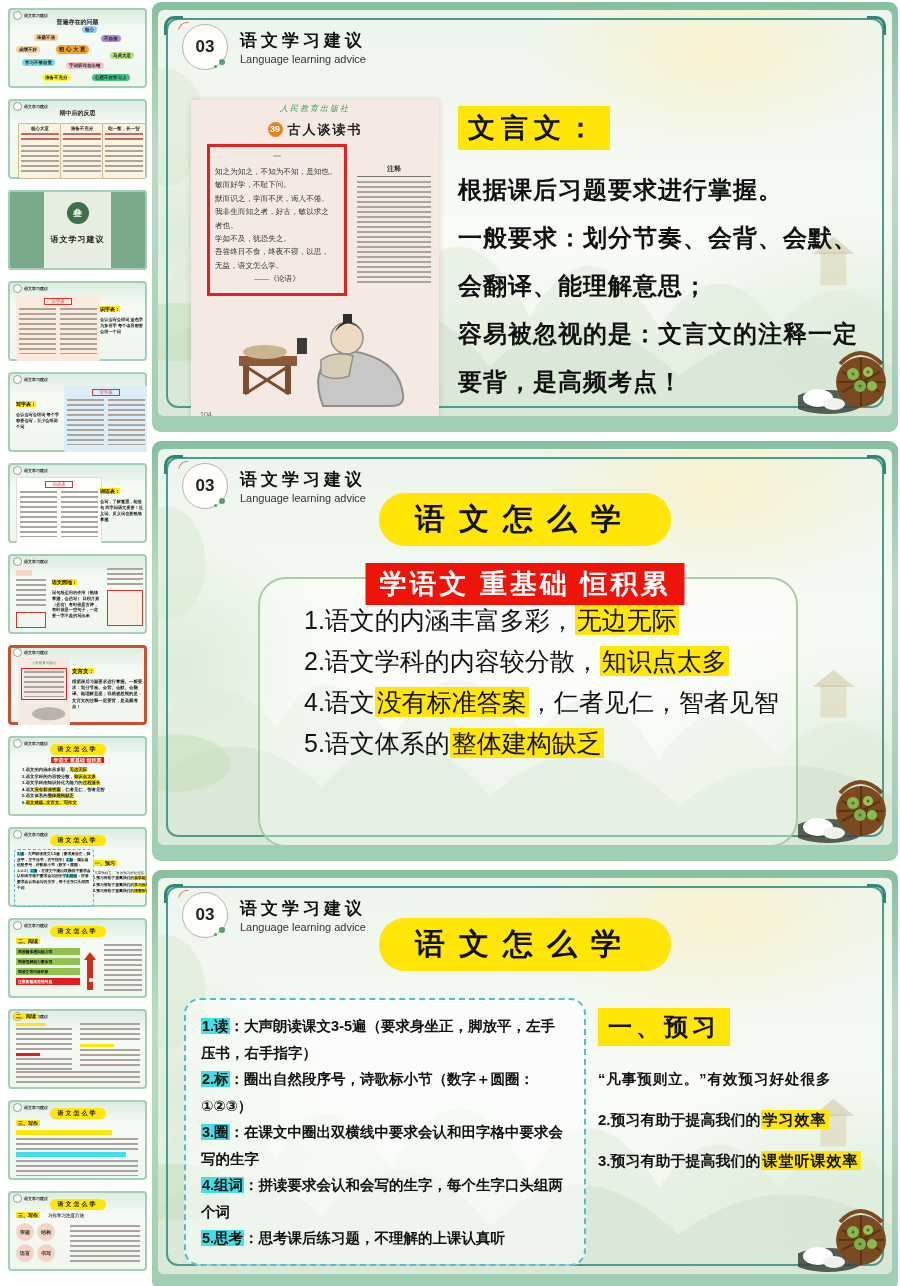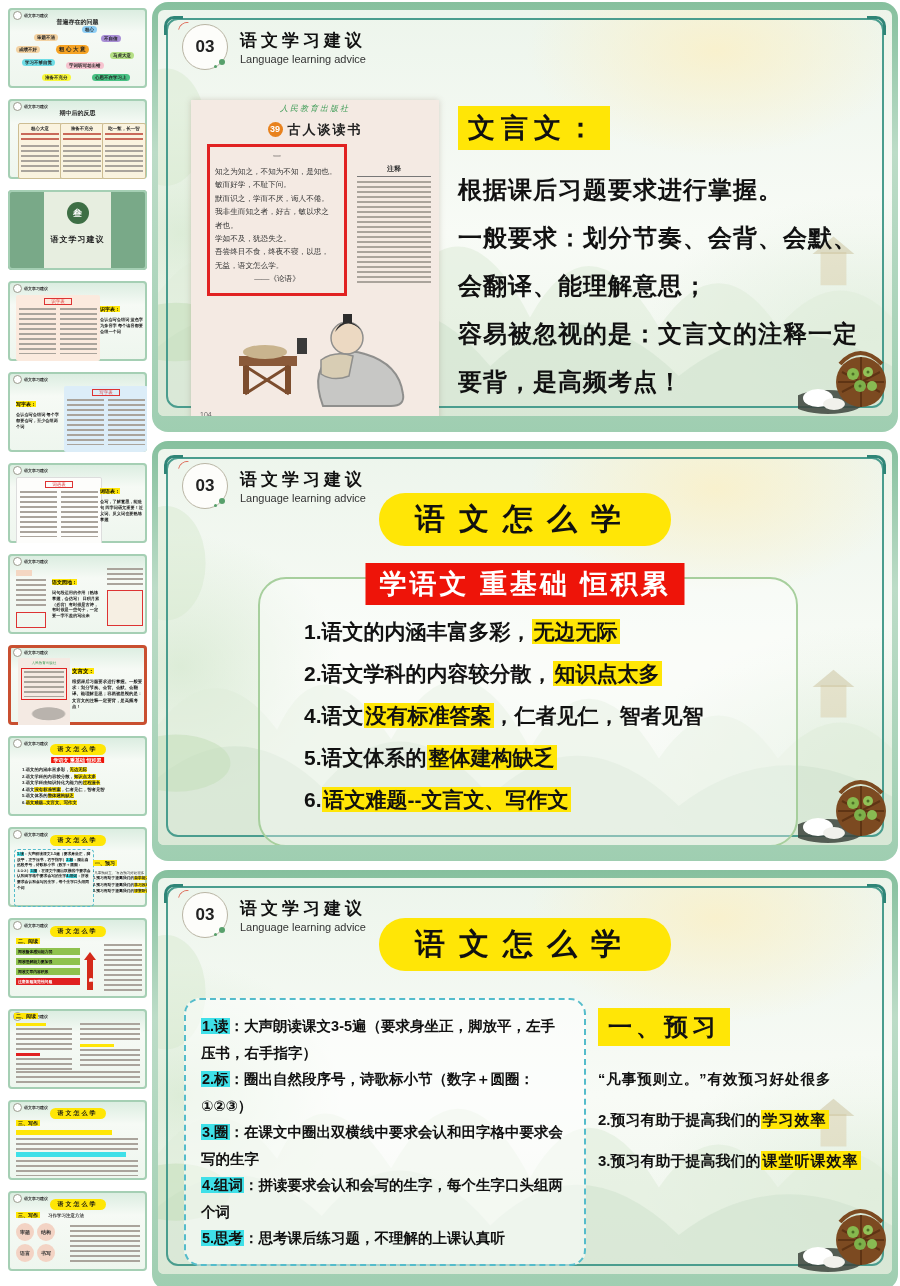--- a/index.html
+++ b/index.html
@@ -20,21 +20,21 @@
   .refcol{position:absolute;top:24px;width:38px;height:50px;background:#faf3df;border:1px solid #cdbd92;border-radius:2px;padding:2px;}
   .refcol b{display:block;font-size:4.5px;text-align:center;color:#222;}
   .mini-pill{position:absolute;left:50%;transform:translateX(-50%);top:8px;background:#ffe606;border-radius:7px;
     font-size:6px;font-weight:bold;color:#111;padding:1px 8px;letter-spacing:2px;white-space:nowrap;}
   .mini-sec{position:absolute;background:#ffe606;font-size:5px;font-weight:bold;color:#111;padding:0 2px;white-space:nowrap;}
   .mini-line{font-size:4.4px;font-weight:bold;color:#222;line-height:6.5px;white-space:nowrap;}
   .mini-line .y{background:#ffe606;}
   .mini-line .cy{background:#3fe0e8;}
   
   .main{flex:1;display:flex;flex-direction:column;gap:9px;padding:2px 2px 0 0;}
-  .slide{position:relative;border-radius:16px;flex:0 0 auto;
+  .slide{position:relative;border-radius:9px;flex:0 0 auto;
     background:linear-gradient(180deg,#86c09e,#bcdcc7 35%,#9fceb1);padding:8px 6px 16px;box-sizing:border-box;}
   .slide-inner{position:relative;height:100%;border-radius:6px;overflow:hidden;
     background:
       radial-gradient(ellipse 270px 150px at 76% 10%,rgba(250,240,200,.85),rgba(250,240,200,0) 70%),
       radial-gradient(ellipse 230px 190px at 3% 55%,rgba(198,224,191,.55),rgba(198,224,191,0) 70%),
       radial-gradient(ellipse 320px 200px at 97% 80%,rgba(210,230,206,.5),rgba(210,230,206,0) 70%),
       linear-gradient(180deg,#edf5ec,#f8fbf6 55%,#eef5ec);}
   .frame{position:absolute;inset:8px;border:2px solid #4a9d8e;border-radius:12px;pointer-events:none;}
   .frame:before,.frame:after{content:"";position:absolute;width:16px;height:16px;border:3px solid #2f8577;top:-4px;}
   .frame:before{left:-4px;border-right:none;border-bottom:none;border-top-left-radius:10px;}
@@ -76,21 +76,21 @@
   .s1-line{margin:0;font-size:24px;font-weight:bold;color:#111;line-height:48px;letter-spacing:1px;white-space:nowrap;}
   .s1-body{margin-top:16px;}
   
   .s2-pill{position:absolute;left:50%;transform:translateX(-50%);top:44px;background:#ffe606;border-radius:26px;
     padding:6px 36px;font-size:30px;font-weight:bold;color:#111;letter-spacing:14px;white-space:nowrap;}
   .s2-banner{position:absolute;left:50%;transform:translateX(-50%);top:114px;background:#ee1409;color:#fff;
     font-size:27px;font-weight:bold;padding:3px 14px;letter-spacing:3px;white-space:nowrap;}
   .s2-box{position:absolute;left:100px;top:128px;width:536px;height:266px;border:2px solid #a7cf9d;border-radius:28px;
     background:rgba(255,255,255,.35);}
   .s2-items{position:absolute;left:146px;top:156px;}
-  .s2-items p{margin:12px 0 11px;font-size:21px;font-weight:bold;color:#111;line-height:30px;white-space:nowrap;}
+  .s2-items p{margin:0 0 11px;font-size:25px;font-weight:normal;color:#111;line-height:30px;white-space:nowrap;}
   .s2-items .hl-y{padding:1px 2px;}
   
   .steps-box{position:absolute;left:26px;top:120px;width:402px;height:268px;box-sizing:border-box;
     border:2px dashed #54bccb;border-radius:16px;background:rgba(255,255,255,.55);padding:13px 15px;}
   .steps-box p{margin:0;font-size:14.5px;line-height:26.5px;font-weight:bold;color:#111;}
   .hl-c{background:#3fe0e8;padding:0 1px;}
   .s3-right{position:absolute;left:440px;top:130px;width:300px;}
   .s3-sec{display:inline-block;background:#ffe606;font-size:24px;font-weight:bold;color:#111;padding:3px 10px;letter-spacing:4px;}
   .s3-quote{margin:24px 0 0;font-size:14.5px;font-weight:bold;color:#111;letter-spacing:1px;white-space:nowrap;}
   .s3-right .ben{margin:22px 0 0;font-size:15px;font-weight:bold;color:#111;white-space:nowrap;}
@@ -475,21 +475,20 @@
             </div>
         </header>
         <div class="s2-pill">语文怎么学</div>
         <div class="s2-box"></div>
         <div class="s2-banner">学语文 重基础 恒积累</div>
         <div class="s2-items">
           <p><span>1.语文的内涵丰富多彩，</span><span class="hl-y">无边无际</span><span></span></p>
           <p><span>2.语文学科的内容较分散，</span><span class="hl-y">知识点太多</span><span></span></p>
           <p><span>4.语文</span><span class="hl-y">没有标准答案</span><span>，仁者见仁，智者见智</span></p>
           <p><span>5.语文体系的</span><span class="hl-y">整体建构缺乏</span><span></span></p>
-          <p><span>6.</span><span class="hl-y">语文难题--文言文、写作文</span><span></span></p>
         </div>
       </div>
     </section>
 
     <section class="slide" style="height:420px">
       <div class="slide-inner">
         <svg class="bg-art" viewBox="0 0 740 416" preserveAspectRatio="none">
           <path d="M0 416 L0 290 Q60 210 120 295 Q165 195 235 305 Q305 175 375 315 Q435 205 505 325 Q565 235 625 325 Q685 255 740 315 L740 416 Z" fill="#dfecdb" opacity="0.6"></path>
           <path d="M0 416 L0 345 Q85 275 165 355 Q245 255 335 365 Q425 275 525 375 Q625 295 740 365 L740 416 Z" fill="#cfe2cd" opacity="0.55"></path>
           <ellipse cx="18" cy="330" rx="55" ry="30" fill="#c6dfbc" opacity="0.6"></ellipse>

